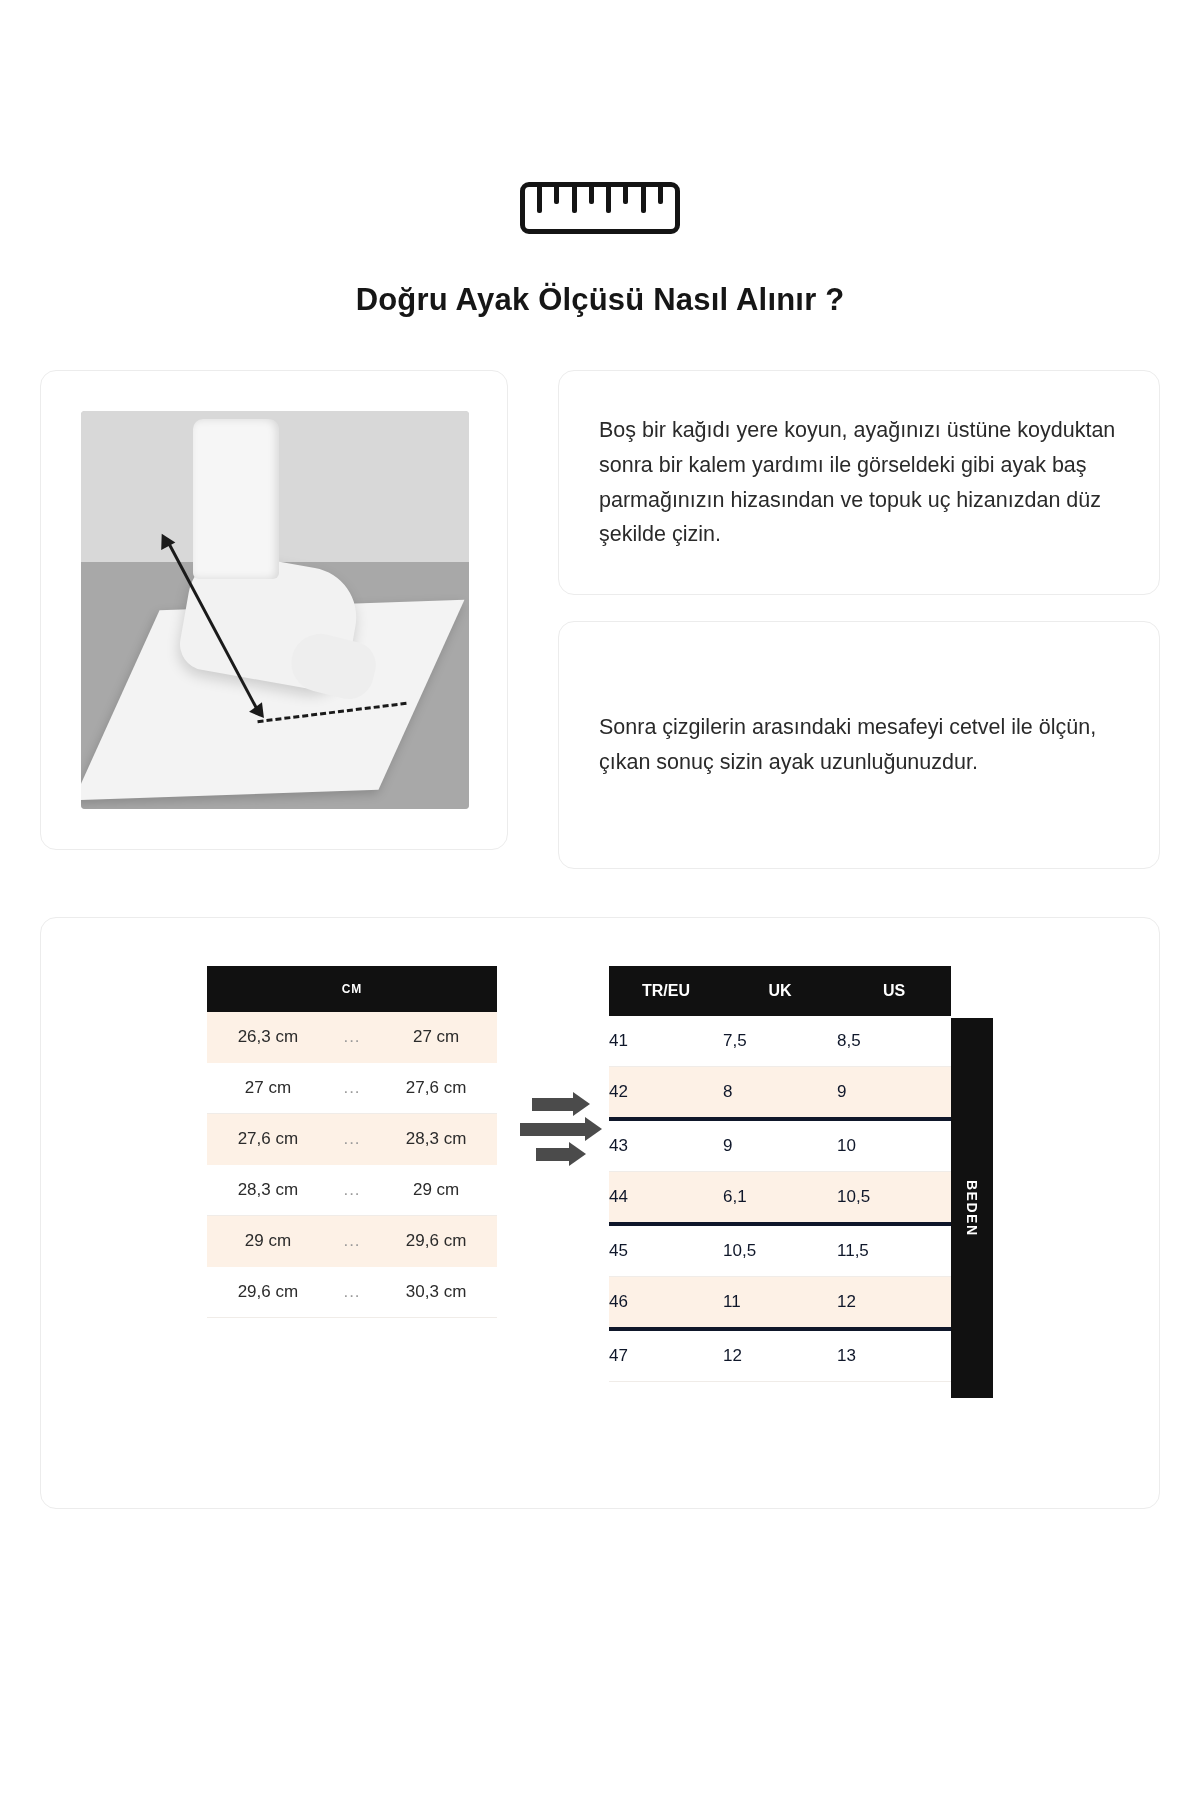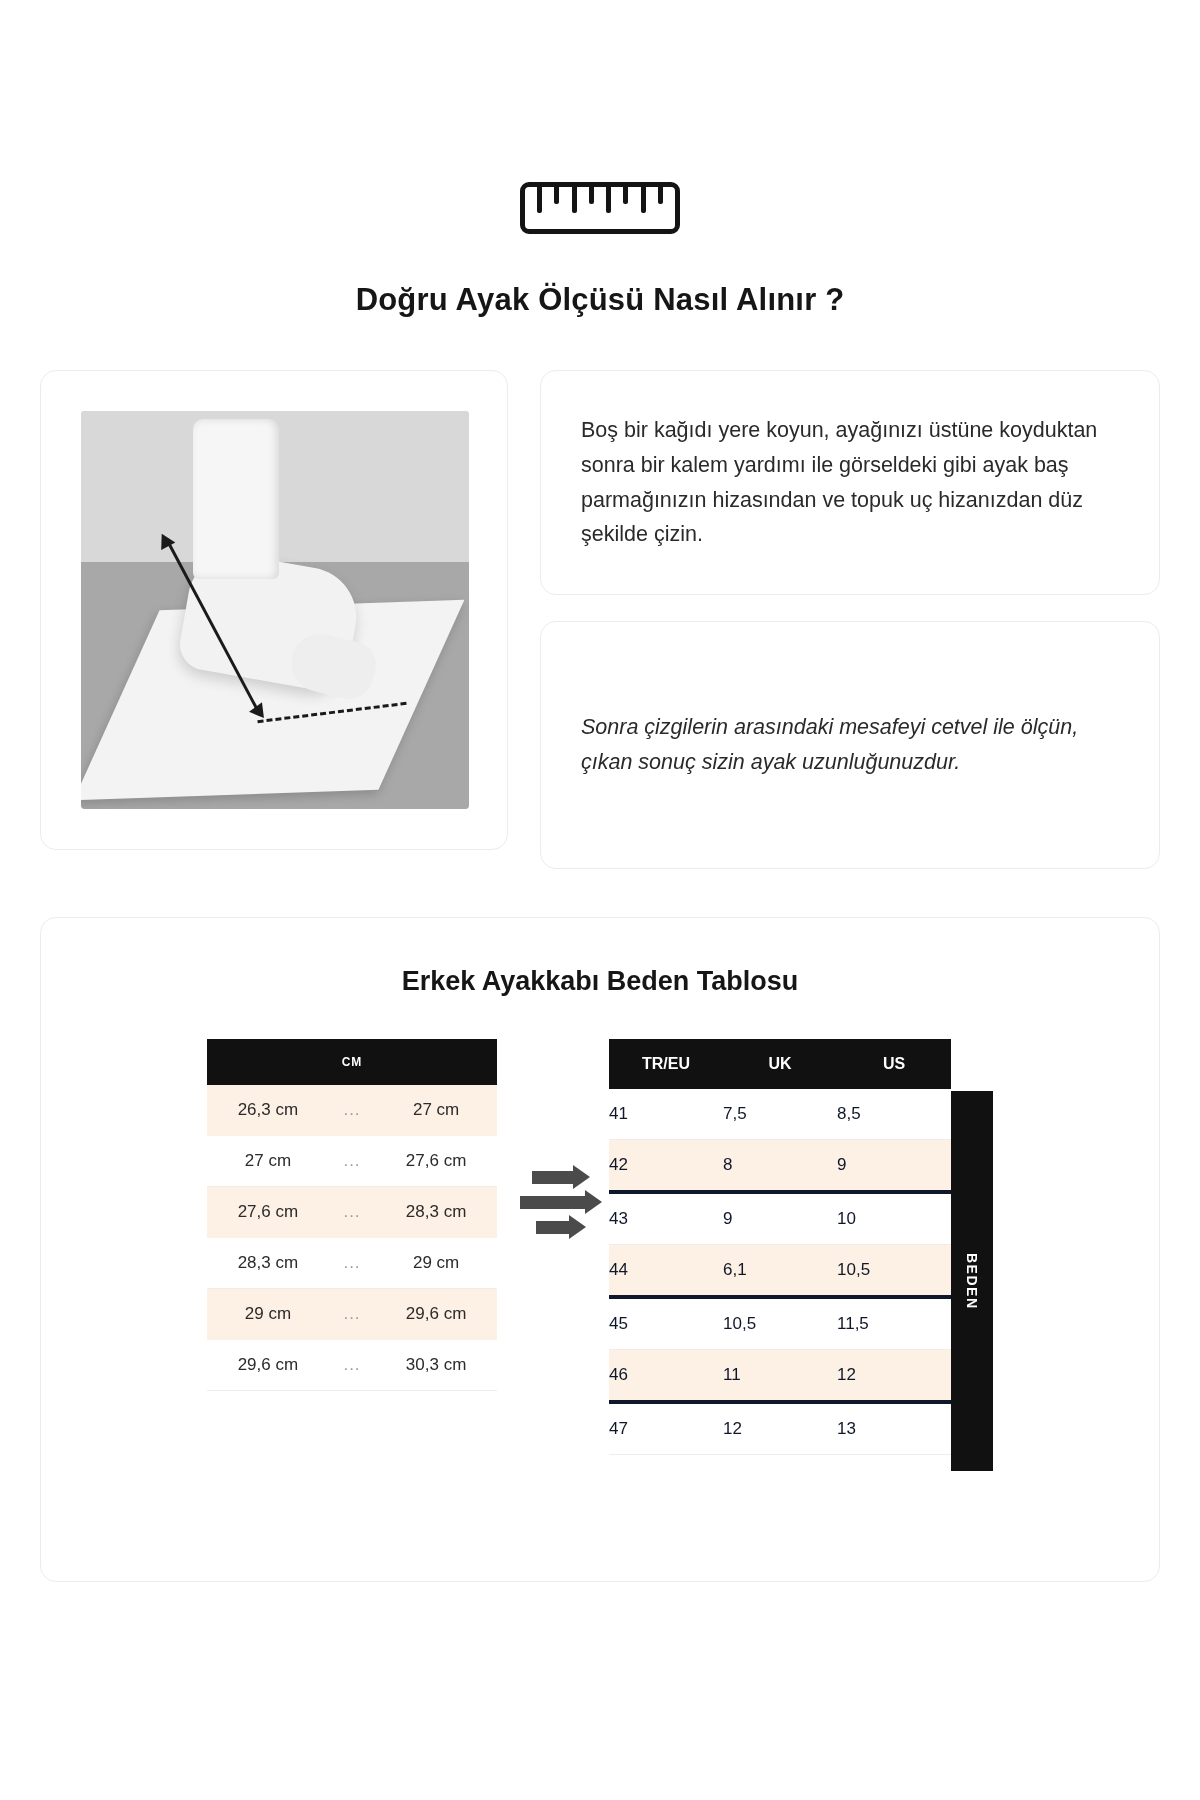--- a/index.html
+++ b/index.html
@@ -59,21 +59,21 @@
     font-size: 31px;
     font-weight: bold;
     color: #161616;
     margin-top: 48px;
     letter-spacing: 0.2px;
   }
 
   
   .top-section {
     display: flex;
-    gap: 32px;
+    gap: 50px;
     margin: 52px 40px 0 40px;
     align-items: flex-start;
   }
   .card {
     background: #ffffff;
     border: 1px solid #ececec;
     border-radius: 16px;
   }
   .photo-card {
     width: 468px;
@@ -199,21 +199,20 @@
     align-items: center;
   }
   .text-card p {
     margin: 0;
     font-size: 21.5px;
     line-height: 1.62;
     color: #2a2a2a;
   }
   .text-card.second {
     min-height: 248px;
-    font-style: italic;
   }
 
   
   .table-card {
     margin: 48px 40px 0 40px;
     padding: 48px 0 110px 0;
   }
   .table-title {
     text-align: center;
     font-size: 27px;
@@ -365,21 +364,20 @@
         <p>Boş bir kağıdı yere koyun, ayağınızı üstüne koyduktan sonra bir kalem yardımı ile görseldeki gibi ayak baş parmağınızın hizasından ve topuk uç hizanızdan düz şekilde çizin.</p>
       </div>
       <div class="card text-card second">
         <p>Sonra çizgilerin arasındaki mesafeyi cetvel ile ölçün, çıkan sonuç sizin ayak uzunluğunuzdur.</p>
       </div>
     </div>
 
   </div>
 
   <div class="card table-card">
-    <div class="table-title">Erkek Ayakkabı Beden Tablosu</div>
 
     <div class="tables-row">
 
       <table class="cm-table">
         <thead>
           <tr>
             <th colspan="3">CM</th>
           </tr>
         </thead>
         <tbody>

